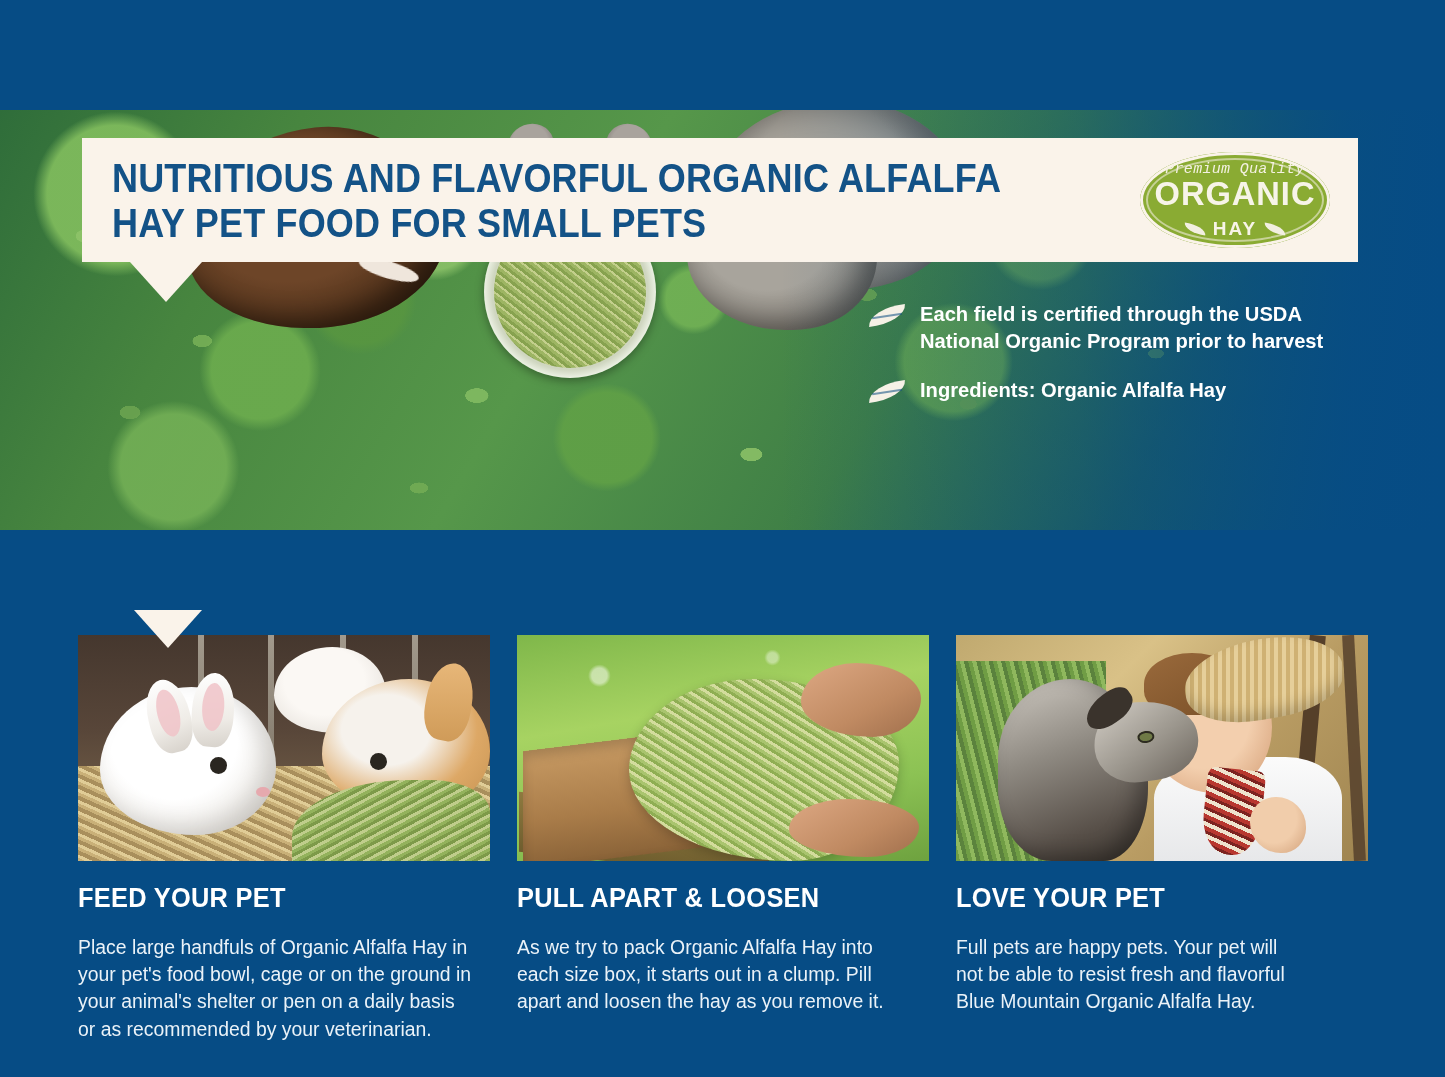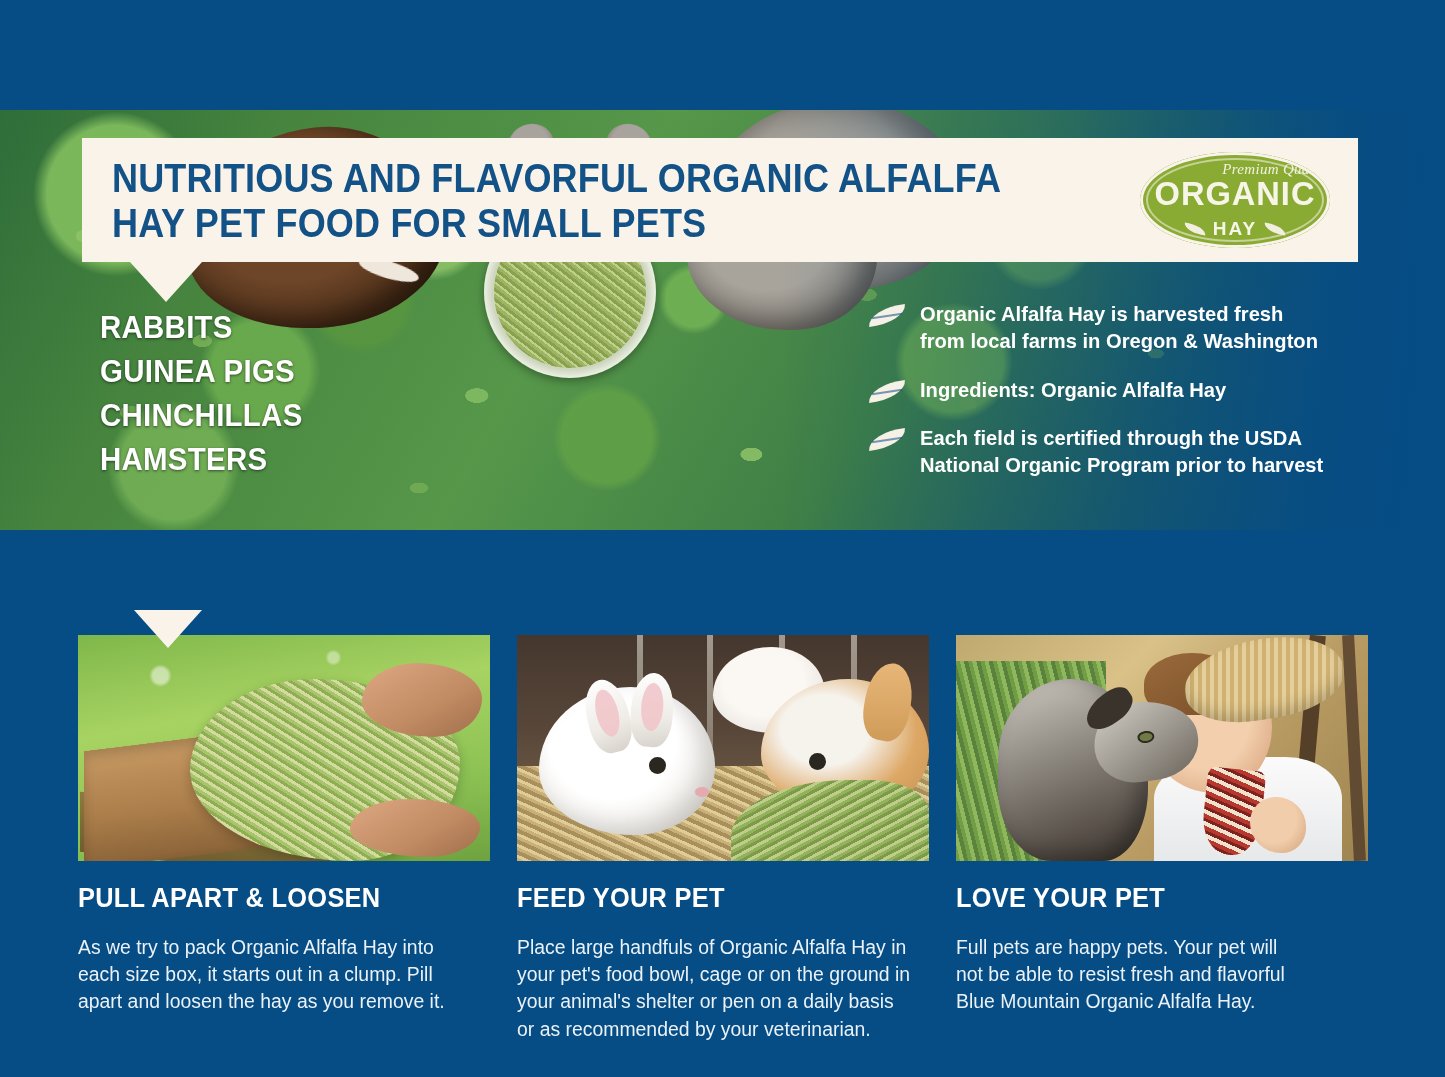--- a/index.html
+++ b/index.html
@@ -273,25 +273,25 @@
     position: absolute;
     inset: 0;
     border-radius: 50%;
     background: #8aab33;
     box-shadow: inset 0 0 0 3px #faf3ea, inset 0 0 0 6px #8aab33, inset 0 0 0 8px rgba(250,243,234,0.55);
     overflow: hidden;
   }
   .badge-premium {
     position: absolute;
     top: 9px; left: 0; right: 0;
-    text-align: right;
+    text-align: center;
     color: #f4f1e2;
     font-size: 15px;
     font-style: italic;
-    font-family: Liberation Serif, serif;
+    font-family: Liberation Mono, monospace;
     letter-spacing: 0.3px;
   }
   .badge-organic {
     position: absolute;
     top: 24px; left: 0; right: 0;
     text-align: center;
     color: #f7f4e8;
     font-size: 34px;
     font-weight: bold;
     letter-spacing: 1px;
@@ -736,62 +736,36 @@
         <div class="badge-premium">Premium Quality</div>
         <div class="badge-organic">ORGANIC</div>
         <div class="badge-leaf l"></div>
         <div class="badge-leaf r"></div>
         <div class="badge-hay">HAY</div>
       </div>
     </div>
   </div>
   <div class="title-tail"></div>
 
-  <div class="pets-list">
-    <div class="pet-item">RABBITS</div>
-    <div class="pet-item">GUINEA PIGS</div>
-    <div class="pet-item">CHINCHILLAS</div>
-    <div class="pet-item">HAMSTERS</div>
-  </div>
 
   <div class="features">
-    <div class="feature-row">
-      <span class="leaf-bullet"></span>
-      <span class="feature-text">Organic Alfalfa Hay is harvested fresh
-from local farms in Oregon &amp; Washington</span>
-    </div>
-    <div class="feature-row">
-      <span class="leaf-bullet"></span>
-      <span class="feature-text">Ingredients: Organic Alfalfa Hay</span>
-    </div>
     <div class="feature-row">
       <span class="leaf-bullet"></span>
       <span class="feature-text">Each field is certified through the USDA
 National Organic Program prior to harvest</span>
     </div>
+    <div class="feature-row">
+      <span class="leaf-bullet"></span>
+      <span class="feature-text">Ingredients: Organic Alfalfa Hay</span>
+    </div>
   </div>
 
   <div class="feeding-tail"></div>
 
   <div class="steps">
-
-    <div class="step">
-      <div class="step-photo">
-        <div class="ph1-bg"></div>
-        <div class="ph1-box2"></div>
-        <div class="ph1-box"></div>
-        <div class="ph1-hay"></div>
-        <div class="ph1-hand top"></div>
-        <div class="ph1-hand bottom"></div>
-      </div>
-      <div class="step-title">PULL APART &amp; LOOSEN</div>
-      <div class="step-body">As we try to pack Organic Alfalfa Hay into
-each size box, it starts out in a clump. Pill
-apart and loosen the hay as you remove it.</div>
-    </div>
 
     <div class="step">
       <div class="step-photo">
         <div class="ph2-bg"></div>
         <div class="ph2-bar" style="left:120px"></div>
         <div class="ph2-bar" style="left:190px"></div>
         <div class="ph2-bar" style="left:262px"></div>
         <div class="ph2-bar" style="left:334px"></div>
         <div class="ph2-straw"></div>
         <div class="bunny white-back"></div>
@@ -813,20 +787,35 @@
       </div>
       <div class="step-title">FEED YOUR PET</div>
       <div class="step-body">Place large handfuls of Organic Alfalfa Hay in
 your pet's food bowl, cage or on the ground in
 your animal's shelter or pen on a daily basis
 or as recommended by your veterinarian.</div>
     </div>
 
     <div class="step">
       <div class="step-photo">
+        <div class="ph1-bg"></div>
+        <div class="ph1-box2"></div>
+        <div class="ph1-box"></div>
+        <div class="ph1-hay"></div>
+        <div class="ph1-hand top"></div>
+        <div class="ph1-hand bottom"></div>
+      </div>
+      <div class="step-title">PULL APART &amp; LOOSEN</div>
+      <div class="step-body">As we try to pack Organic Alfalfa Hay into
+each size box, it starts out in a clump. Pill
+apart and loosen the hay as you remove it.</div>
+    </div>
+
+    <div class="step">
+      <div class="step-photo">
         <div class="ph3-bg"></div>
         <div class="ph3-grass"></div>
         <div class="ph3-post"></div>
         <div class="ph3-post2"></div>
         <div class="ph3-shirt"></div>
         <div class="ph3-boy-head"></div>
         <div class="ph3-boy-hair"></div>
         <div class="ph3-hat"></div>
         <div class="ph3-scarf"></div>
         <div class="ph3-hand"></div>

